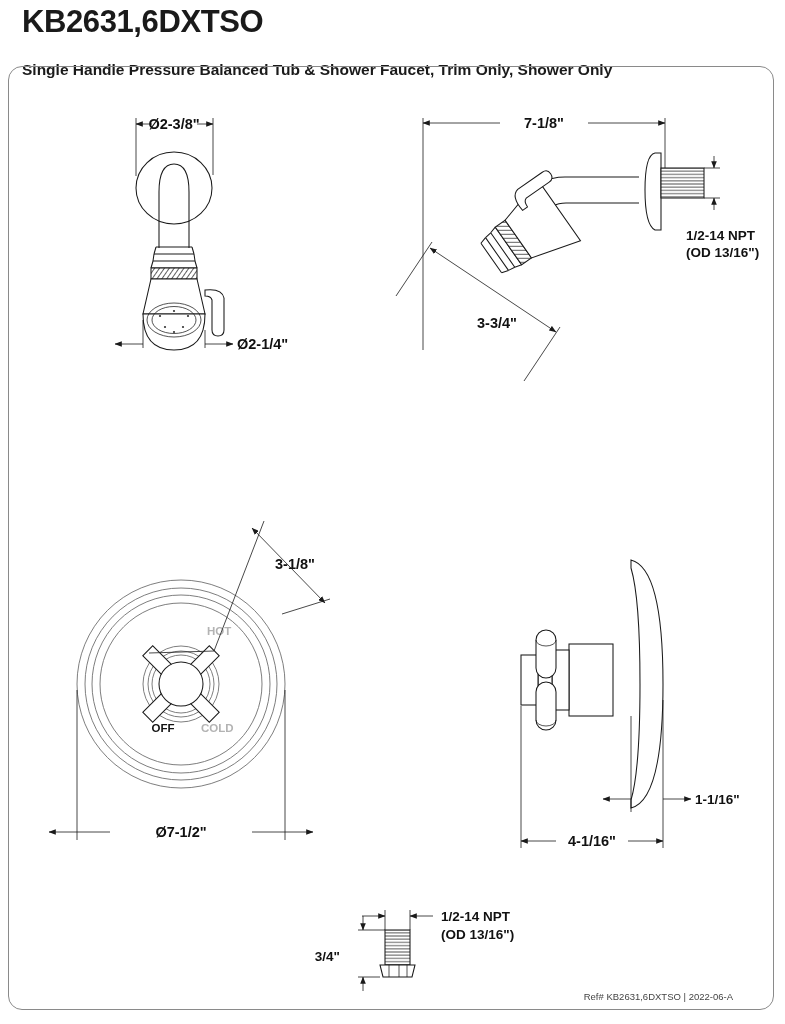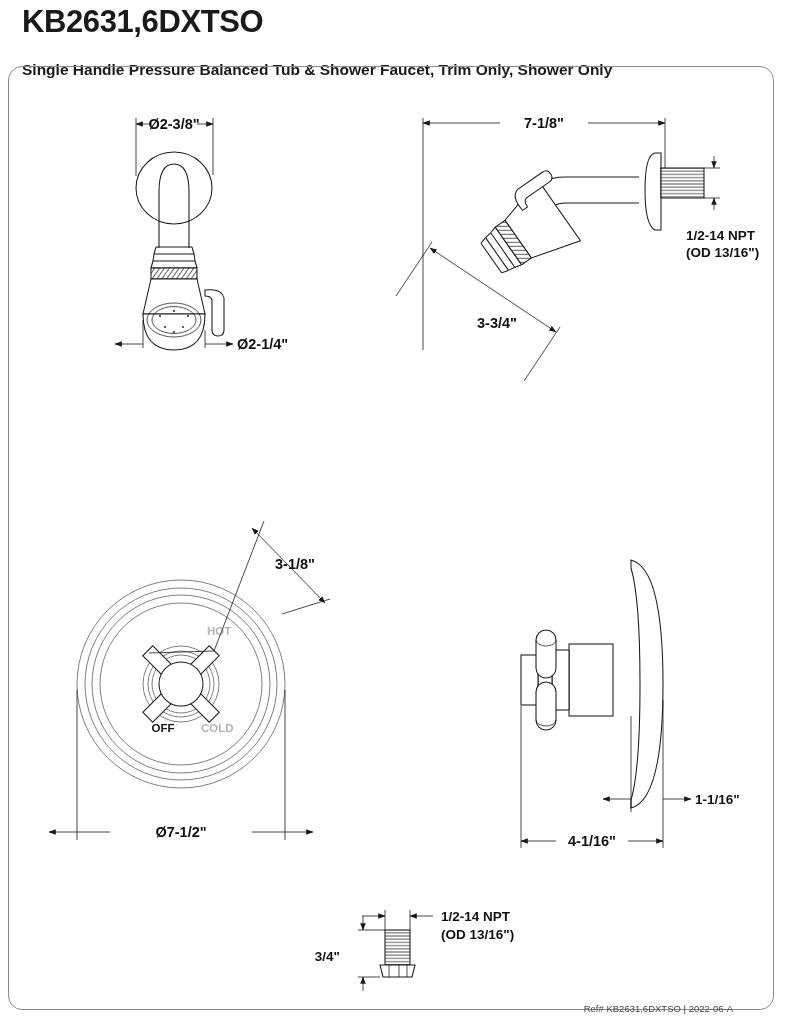--- a/index.html
+++ b/index.html
@@ -2,21 +2,21 @@
 <html><head>
 <meta charset="utf-8">
 <style>
   html,body{margin:0;padding:0;background:#ffffff;}
   body{width:785px;height:1024px;position:relative;overflow:hidden;
        font-family:"Liberation Sans","DejaVu Sans",sans-serif;color:#111;}
   #sheet{position:absolute;left:0;top:0;width:785px;height:1024px;}
   .title{position:absolute;left:22px;top:4px;font-size:31px;font-weight:700;letter-spacing:-.4px;color:#1a1a1a;}
   .subtitle{position:absolute;left:22px;top:41px;font-size:15.5px;font-weight:700;color:#1a1a1a;white-space:nowrap;margin-top:20px;}
   .frame{position:absolute;left:8px;top:66px;width:766px;height:944px;border:1.2px solid #8a8a8a;border-radius:14px;box-sizing:border-box;}
-  .footer{position:absolute;right:52px;bottom:10px;font-size:9.5px;color:#444;margin-top:27px;}
+  .footer{position:absolute;right:52px;bottom:22px;font-size:9.5px;color:#444;margin-top:27px;}
   svg{position:absolute;left:0;top:0;width:785px;height:1024px;overflow:visible;}
   .ln{fill:none;stroke:#1a1a1a;stroke-width:1.05;}
   .ln-t{fill:none;stroke:#1a1a1a;stroke-width:.75;}
   .ln-g{fill:none;stroke:#6f6f6f;stroke-width:.9;}
   .dim{fill:none;stroke:#1a1a1a;stroke-width:.8;}
   .wh{fill:#ffffff;stroke:#1a1a1a;stroke-width:1.05;}
   .whg{fill:#ffffff;stroke:#6f6f6f;stroke-width:.9;}
   .dtxt{font-size:14.5px;font-weight:700;fill:#111;font-family:"Liberation Sans",sans-serif;}
   .dtxt2{font-size:13.5px;font-weight:700;fill:#111;font-family:"Liberation Sans",sans-serif;}
   .lbl-off{font-size:11.5px;font-weight:700;fill:#111;font-family:"Liberation Sans",sans-serif;}

